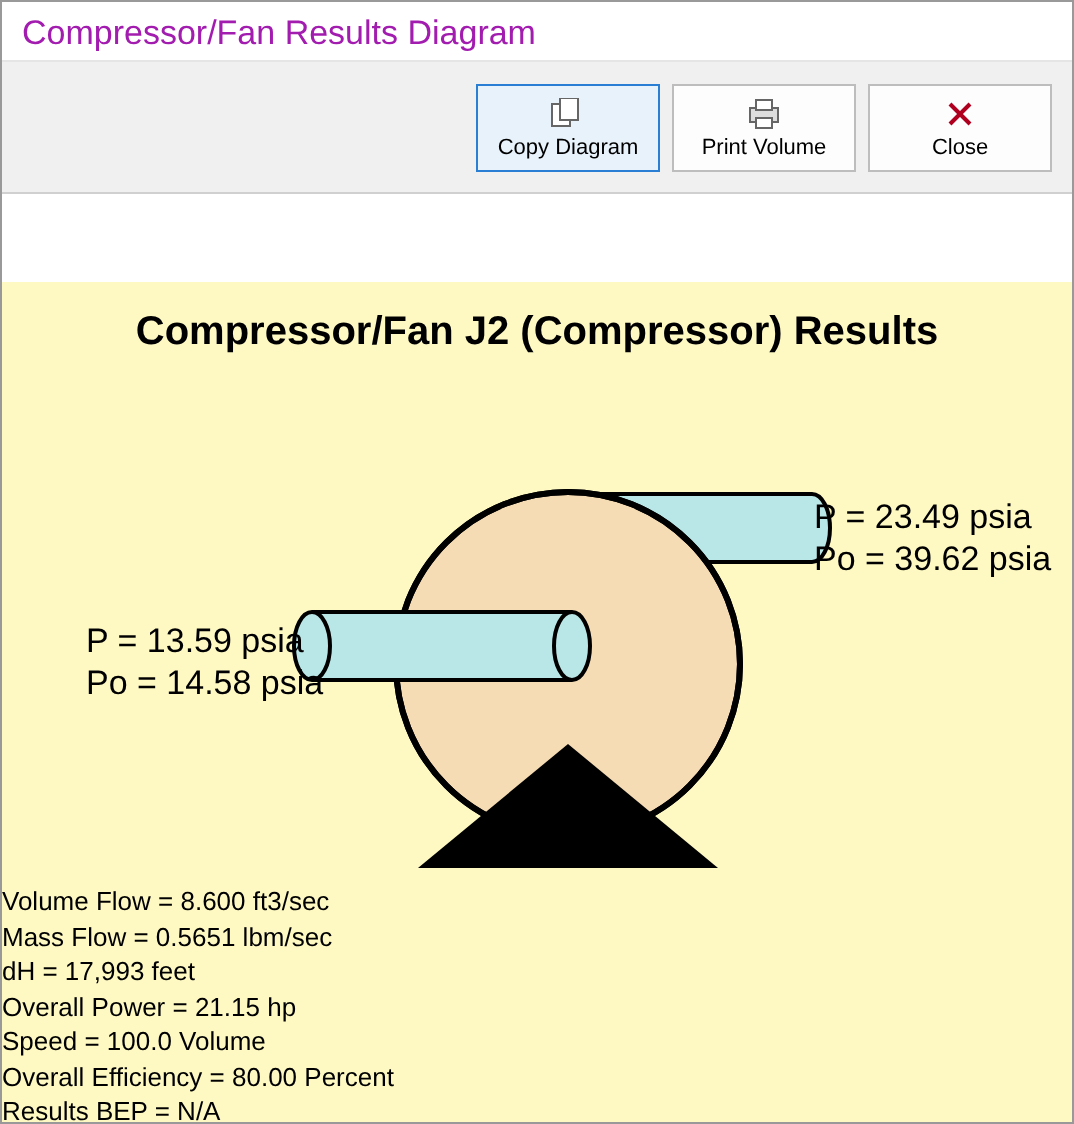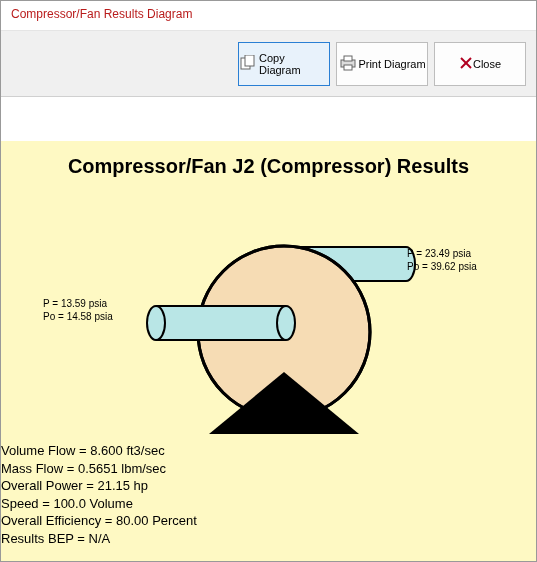--- a/index.html
+++ b/index.html
@@ -9,41 +9,41 @@
     background: #fff;
     width: 537px;
     height: 562px;
     border: 1px solid #999;
     overflow: hidden;
   }
   .titlebar {
     height: 30px;
     background: #fff;
     padding: 6px 10px 0 10px;
-    font-size: 12px;
-    color: #b91c1c;
+    font-size: 17px;
+    color: #a21caf;
     border-bottom: 1px solid #e5e5e5;
   }
   .toolbar {
     height: 66px;
     background: #f0f0f0;
     border-bottom: 1px solid #d0d0d0;
     display: flex;
     justify-content: flex-end;
     align-items: center;
     padding: 0 10px;
     gap: 6px;
   }
   .btn {
     width: 92px;
     height: 44px;
     background: #fdfdfd;
     border: 1px solid #bdbdbd;
     display: flex;
-    flex-direction: row;
+    flex-direction: column;
     align-items: center;
     justify-content: center;
     font-size: 11px;
     color: #000;
     cursor: pointer;
   }
   .btn.active { border: 1px solid #2a7fd4; background: #e8f2fb; }
   .btn .ico { height: 18px; display:flex; align-items:center; justify-content:center; margin-bottom: 2px; }
   .main {
     position: relative;
@@ -58,26 +58,26 @@
     padding: 14px 0 4px 0;
     color: #000;
   }
   .diagram-area {
     position: relative;
     width: 100%;
     height: 260px;
   }
   .label-block {
     position: absolute;
-    font-size: 10px;
+    font-size: 17px;
     color: #000;
     line-height: 1.25;
     white-space: nowrap;
   }
-  .left-labels { left: 42px; top: 116px; text-align: left; }
+  .left-labels { left: 42px; top: 128px; text-align: left; }
   .right-labels { left: 406px; top: 66px; text-align: left; }
   .results {
     text-align: left;
     font-size: 13px;
     color: #000;
     line-height: 1.35;
     margin-top: 0px;
   }
   .results div { white-space: nowrap; }
 </style>
@@ -99,21 +99,21 @@
     <span>Copy Diagram</span>
   </div>
   <div class="btn">
     <span class="ico">
       <svg width="20" height="16" viewBox="0 0 20 16">
         <rect x="3" y="5" width="14" height="7" fill="#ddd" stroke="#666"></rect>
         <rect x="6" y="1" width="8" height="5" fill="#fff" stroke="#666"></rect>
         <rect x="6" y="10" width="8" height="5" fill="#fff" stroke="#666"></rect>
       </svg>
     </span>
-    <span>Print Diagram</span>
+    <span>Print Volume</span>
   </div>
   <div class="btn">
     <span class="ico">
       <svg width="14" height="14" viewBox="0 0 14 14">
         <line x1="2" y1="2" x2="12" y2="12" stroke="#b00020" stroke-width="2"></line>
         <line x1="12" y1="2" x2="2" y2="12" stroke="#b00020" stroke-width="2"></line>
       </svg>
     </span>
     <span>Close</span>
   </div>
@@ -148,18 +148,19 @@
     </div>
     <div class="label-block right-labels">
       <div>P = 23.49 psia</div>
       <div>Po = 39.62 psia</div>
     </div>
   </div>
 
   <div class="results">
     <div>Volume Flow = 8.600 ft3/sec</div>
     <div>Mass Flow = 0.5651 lbm/sec</div>
+    <div>dH = 17,993 feet</div>
     <div>Overall Power = 21.15 hp</div>
     <div>Speed = 100.0 Volume</div>
     <div>Overall Efficiency = 80.00 Percent</div>
     <div>Results BEP = N/A</div>
   </div>
 </div>
 
 </body></html>

